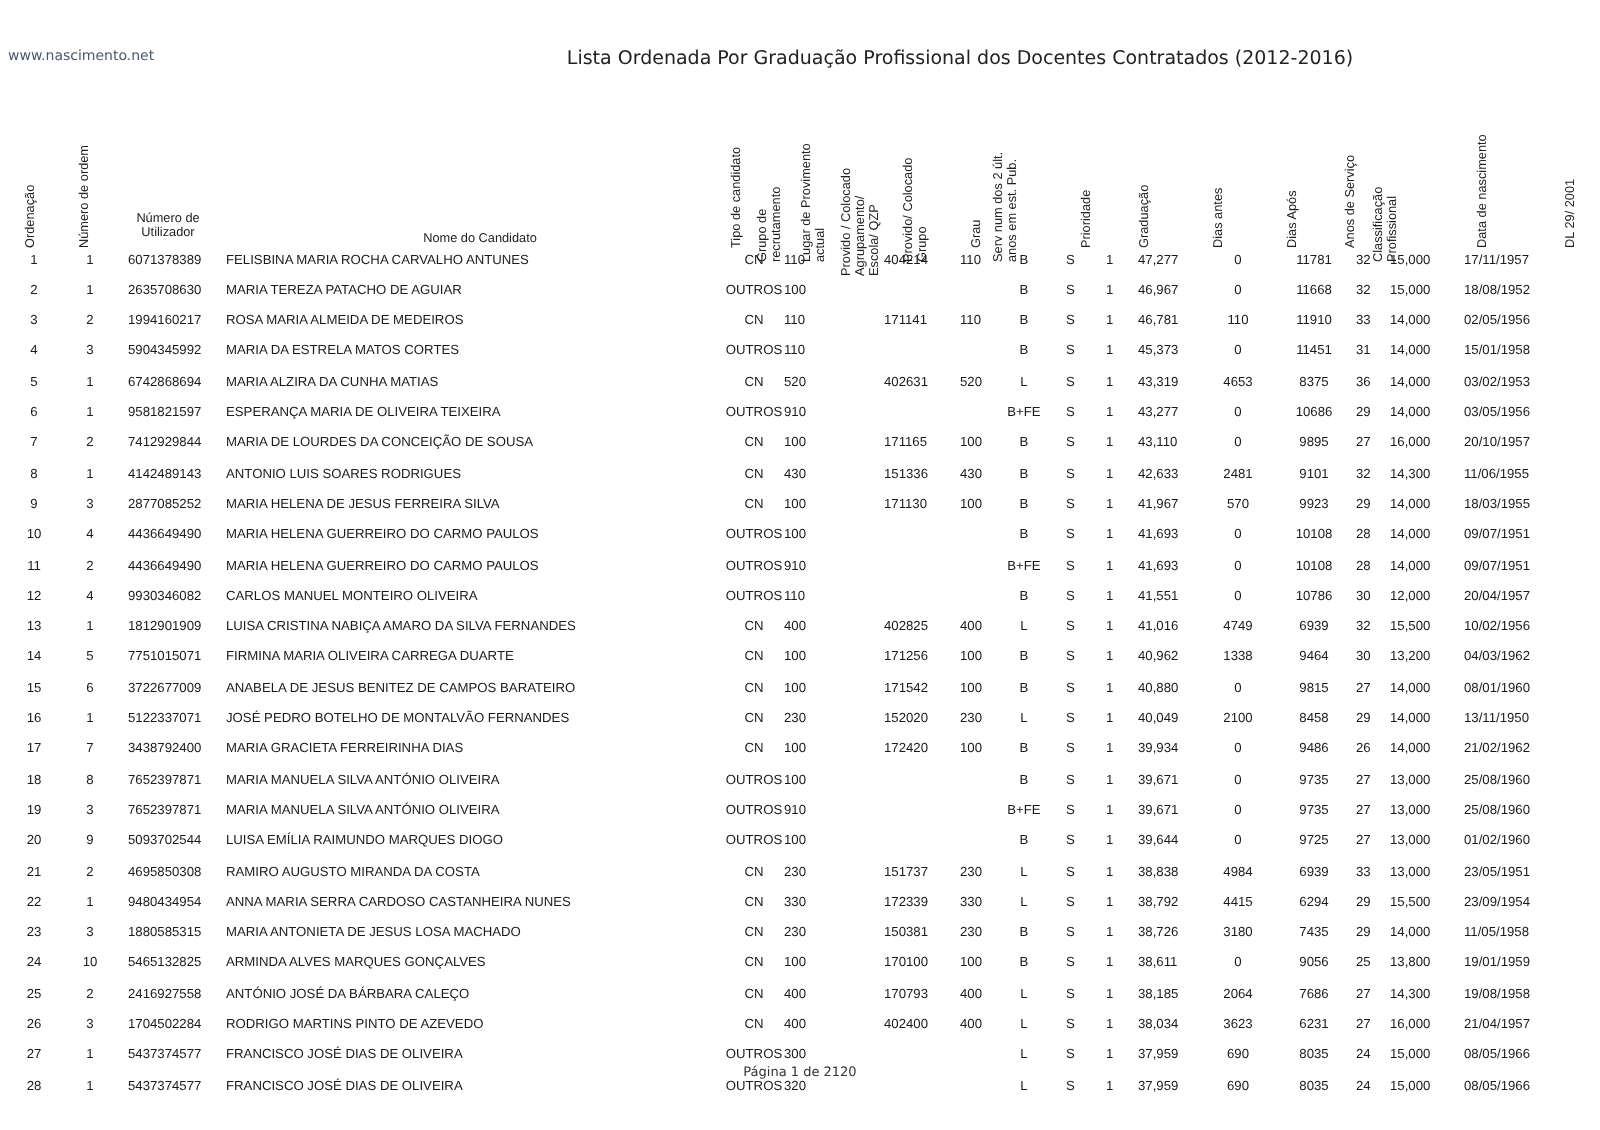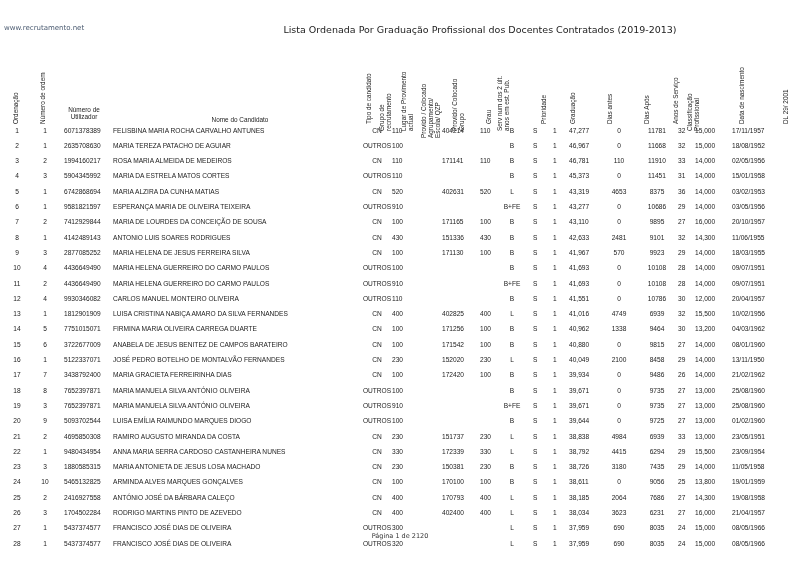--- a/index.html
+++ b/index.html
@@ -10,22 +10,22 @@
   .rot { transform-origin:left bottom; transform:rotate(-90deg); white-space:nowrap; }
   .hz { text-align:center; }
   .row { position:absolute; left:0; width:800px; height:15.3px; font-size:6.6px; }
   .c { position:absolute; top:0; white-space:nowrap; }
   .ctr { text-align:center; }
   .footer { position:absolute; top:532px; left:0; width:800px; text-align:center; font-size:6.5px; color:#333; font-family:"DejaVu Sans", sans-serif; }
 </style>
 </head>
 <body>
 
-<div class="site">www.recrutamento.net</div>
-<div class="title">Lista Ordenada Por Graduação Profissional dos Docentes Contratados (2019-2013)</div>
+<div class="site">www.nascimento.net</div>
+<div class="title">Lista Ordenada Por Graduação Profissional dos Docentes Contratados (2012-2016)</div>
 
 <div>
   <div class="hdr rot" style="left:19px; top:117px;">Ordenação</div>
   <div class="hdr rot" style="left:46px; top:117px;">Número de ordem</div>
   <div class="hdr hz" style="left:64px; top:106px; width:40px;">
     <div>Número de</div>
     <div>Utilizador</div>
   </div>
   <div class="hdr hz" style="left:180px; top:116px; width:120px;">Nome do Candidato</div>
   <div class="hdr rot" style="left:372px; top:117px;">Tipo de candidato</div>

